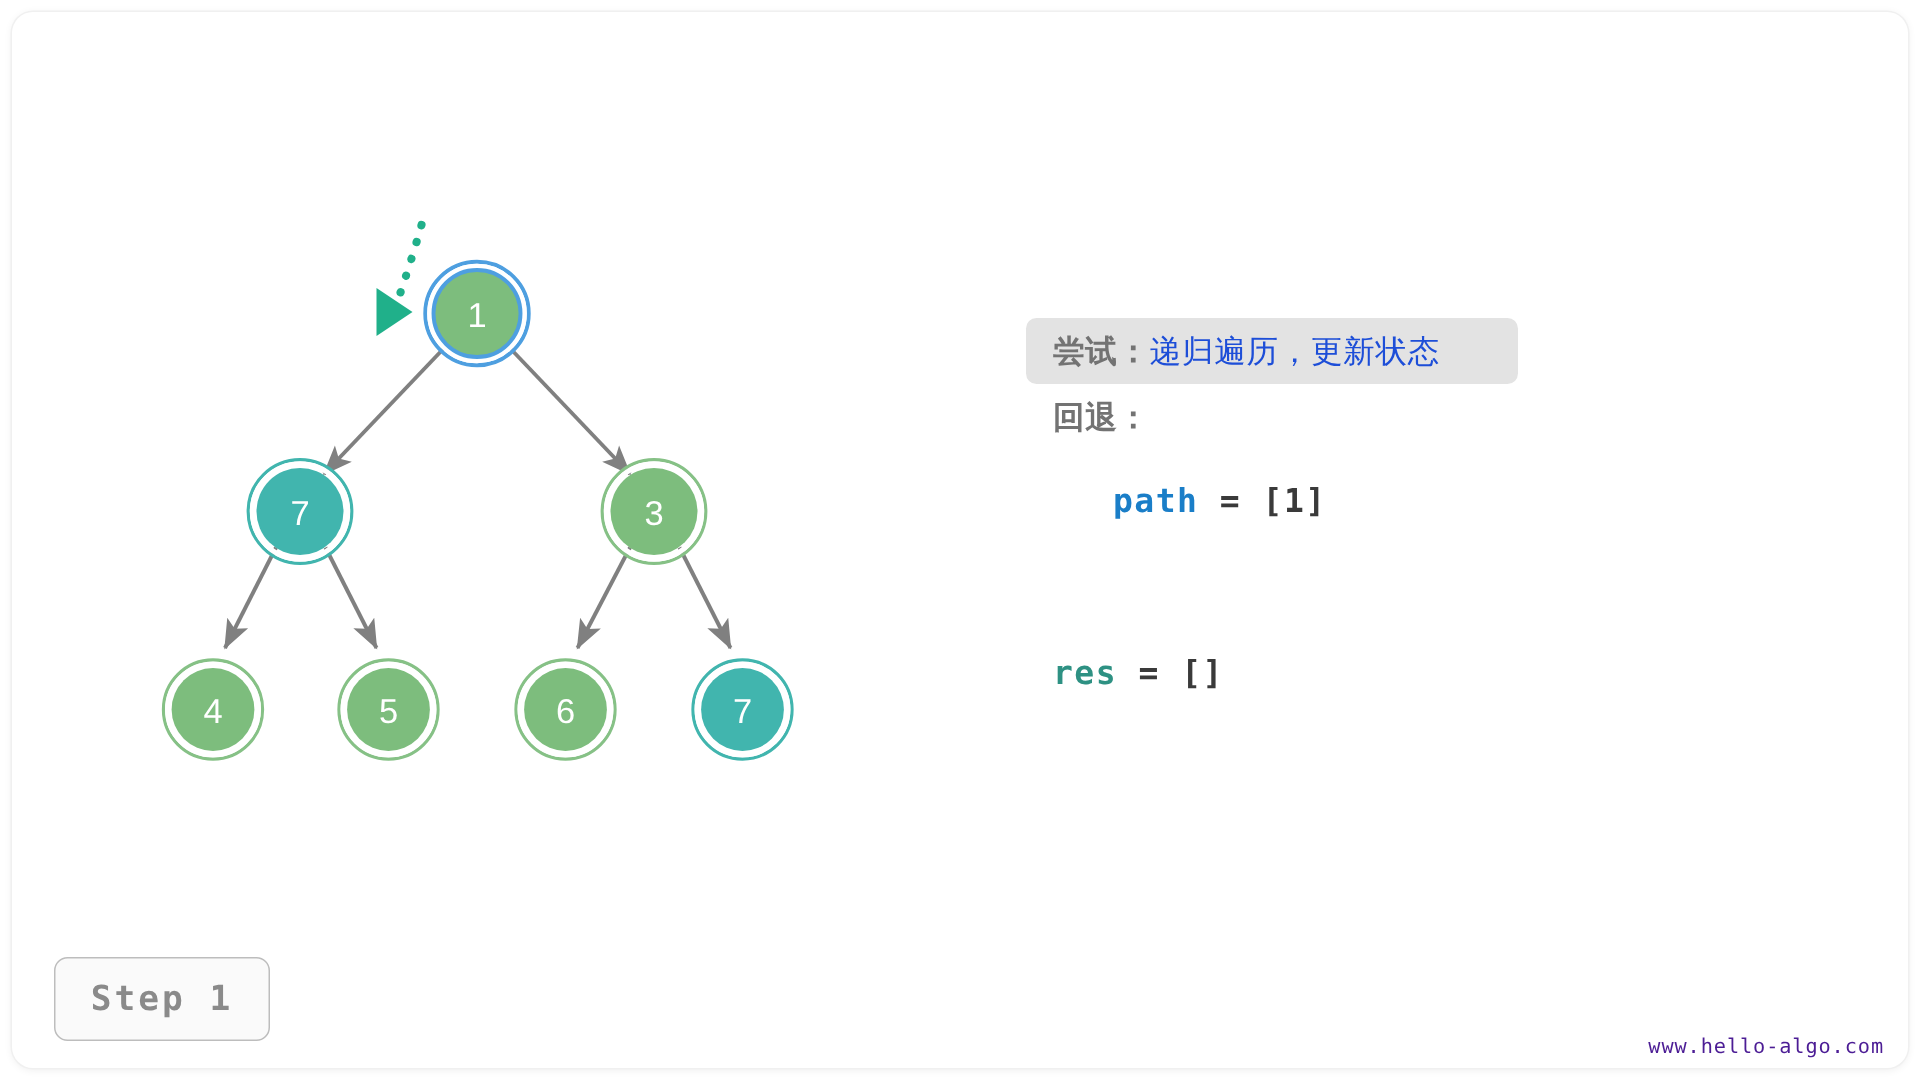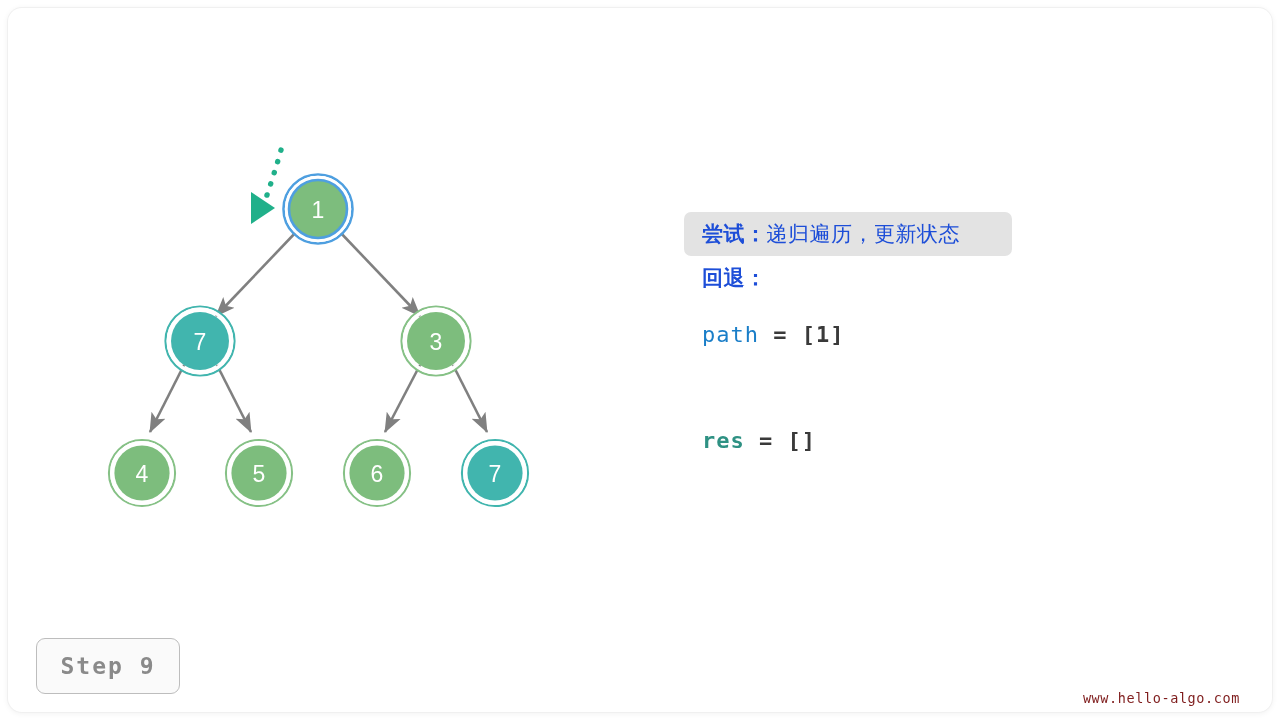--- a/index.html
+++ b/index.html
@@ -64,33 +64,33 @@
     font-family: "DejaVu Sans Mono", "Liberation Mono", monospace;
     font-size: 22px;
     letter-spacing: 1px;
   }
   .hl {
     background: #e3e3e3;
     border-radius: 7px;
   }
   .cn-key {
     font-weight: bold;
-    color: #1d4ed8;
+    color: #737373;
   }
   .cn-val {
     color: #1d4ed8;
   }
-  .var-path { color: #1a7ec8; font-weight: normal; }
+  .var-path { color: #1a7ec8; font-weight: bold; margin-left: 40px; }
   .var-res  { color: #2e9183; font-weight: bold; }
   .code-rest { color: #3a3a3a; font-weight: bold; }
   .pad-l { padding-left: 18px; padding-right: 18px; }
   #row-attempt { margin-left: 0px; }
   #row-backtrack { padding-left: 18px; text-align: right; }
   #row-path { padding-left: 18px; margin-top: 12px; }
-  #row-res { padding-left: 18px; margin-top: 62px; }
+  #row-res { padding-left: 18px; margin-top: 62px; align-items: flex-end; }
   
   #step-badge {
     position: absolute;
     left: 36px;
     top: 638px;
     width: 144px;
     height: 56px;
     box-sizing: border-box;
     border: 1px solid #bdbdbd;
     border-radius: 9px;
@@ -100,25 +100,25 @@
     justify-content: center;
     font-family: "DejaVu Sans Mono", "Liberation Mono", monospace;
     font-size: 23px;
     font-weight: bold;
     color: #8a8a8a;
     letter-spacing: 2px;
   }
   
   #watermark {
     position: absolute;
-    right: 40px;
+    right: 24px;
     bottom: 14px;
     font-family: "DejaVu Sans Mono", "Liberation Mono", monospace;
     font-size: 13.5px;
-    color: #7f1d1d;
+    color: #4c1d95;
     letter-spacing: 0.6px;
   }
 </style>
 </head>
 <body>
 
 <div id="page">
 
   <div id="frame"></div>
 
@@ -206,17 +206,17 @@
     <div class="line code" id="row-path">
       <span class="var-path">path</span><span class="code-rest"> = [1]</span>
     </div>
 
     <div class="line code" id="row-res">
       <span class="var-res">res</span><span class="code-rest"> = []</span>
     </div>
 
   </div>
 
-  <div id="step-badge">Step 9</div>
+  <div id="step-badge">Step 1</div>
 
   <div id="watermark">www.hello-algo.com</div>
 
 </div>
 
 </body></html>

